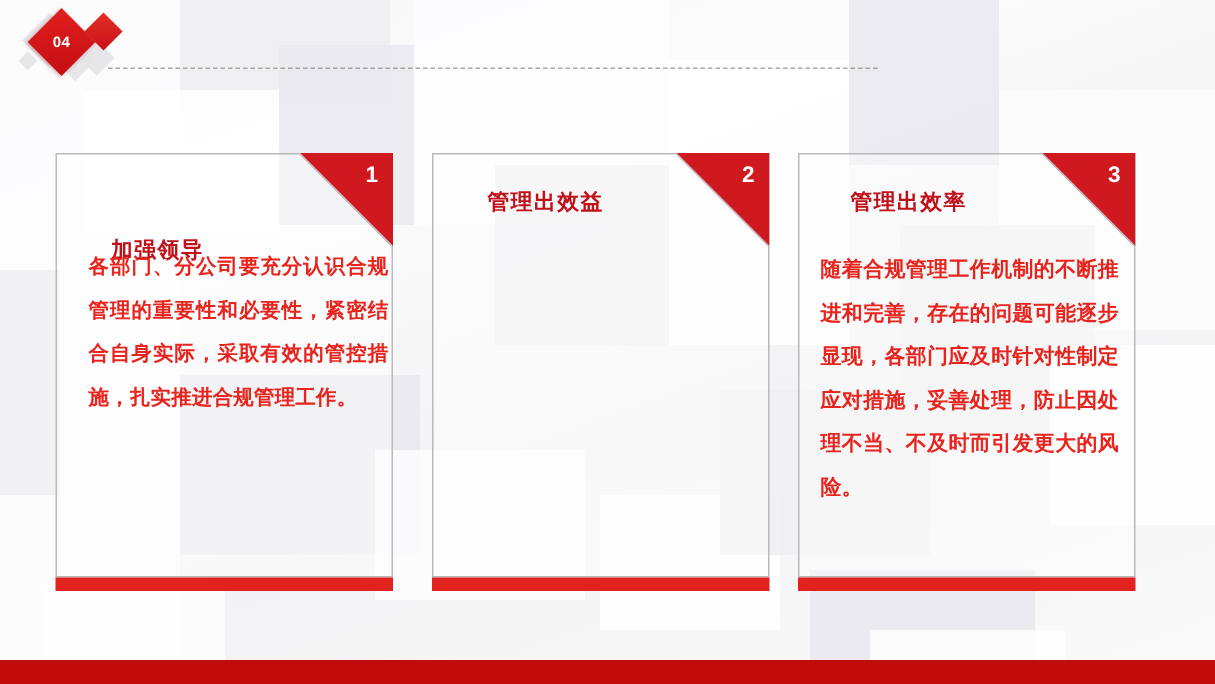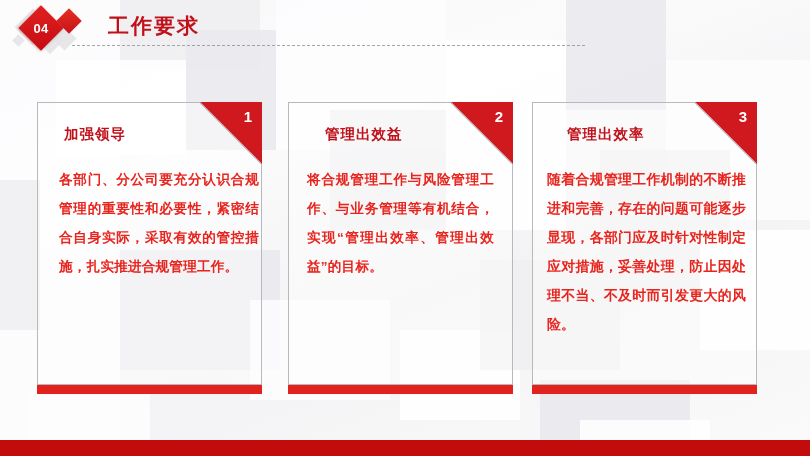--- a/index.html
+++ b/index.html
@@ -77,21 +77,21 @@
   .badge-num {
     position: absolute;
     left: 13px;
     top: 6px;
     width: 32px;
     height: 32px;
     display: flex;
     align-items: center;
     justify-content: center;
     color: #ffffff;
-    font-size: 13px;
+    font-size: 10px;
     font-weight: bold;
     letter-spacing: 0.2px;
   }
 
   .header-title {
     position: absolute;
     left: 108px;
     top: 12px;
     font-size: 21px;
     font-weight: bold;
@@ -138,35 +138,35 @@
 
   .card-title {
     position: absolute;
     top: 22px;
     font-size: 14.5px;
     font-weight: bold;
     color: #c0111a;
     letter-spacing: 1px;
     white-space: nowrap;
   }
-  .card-1 .card-title { left: 26px; }
+  .card-1 .card-title { left: 36px; margin-top: 32px; }
   .card-2 .card-title { left: 36px; }
   .card-3 .card-title { left: 34px; }
 
   .card-text {
     position: absolute;
     top: 62px;
     font-size: 13.6px;
     font-weight: bold;
     color: #e8241e;
     line-height: 29px;
     letter-spacing: 0.2px;
     text-align: justify;
   }
-  .card-1 .card-text { left: 21px; right: 2px; }
+  .card-1 .card-text { left: 21px; right: 2px; font-family: Liberation Mono, monospace; }
   .card-2 .card-text { left: 18px; right: 18px; }
   .card-3 .card-text { left: 14px; right: 10px; font-size: 13.9px; }
 
   
   .corner {
     position: absolute;
     right: -1px;
     top: -1px;
     width: 62px;
     height: 62px;
@@ -251,42 +251,40 @@
   <div class="header">
     <div class="badge-wrap">
       <div class="diamond ghost d-ghost-1"></div>
       <div class="diamond ghost d-ghost-2"></div>
       <div class="diamond ghost d-ghost-3"></div>
       <div class="diamond ghost d-ghost-4"></div>
       <div class="diamond main d-main"></div>
       <div class="diamond small-red d-small"></div>
       <div class="badge-num">04</div>
     </div>
-    <div class="header-title">工作要求</div>
     <div class="header-rule"></div>
   </div>
 
   <div class="cards">
 
     <div class="card card-1">
       <div class="card-body">
         <div class="card-title">加强领导</div>
         <div class="card-text">各部门、分公司要充分认识合规管理的重要性和必要性，紧密结合自身实际，采取有效的管控措施，扎实推进合规管理工作。</div>
         <div class="corner">
           <div class="tri"></div>
           <div class="fold"></div>
         </div>
         <div class="corner-num">1</div>
       </div>
     </div>
 
     <div class="card card-2">
       <div class="card-body">
         <div class="card-title">管理出效益</div>
-        <div class="card-text">将合规管理工作与风险管理工作、与业务管理等有机结合，实现“管理出效率、管理出效益”的目标。</div>
         <div class="corner">
           <div class="tri"></div>
           <div class="fold"></div>
         </div>
         <div class="corner-num">2</div>
       </div>
     </div>
 
     <div class="card card-3">
       <div class="card-body">

